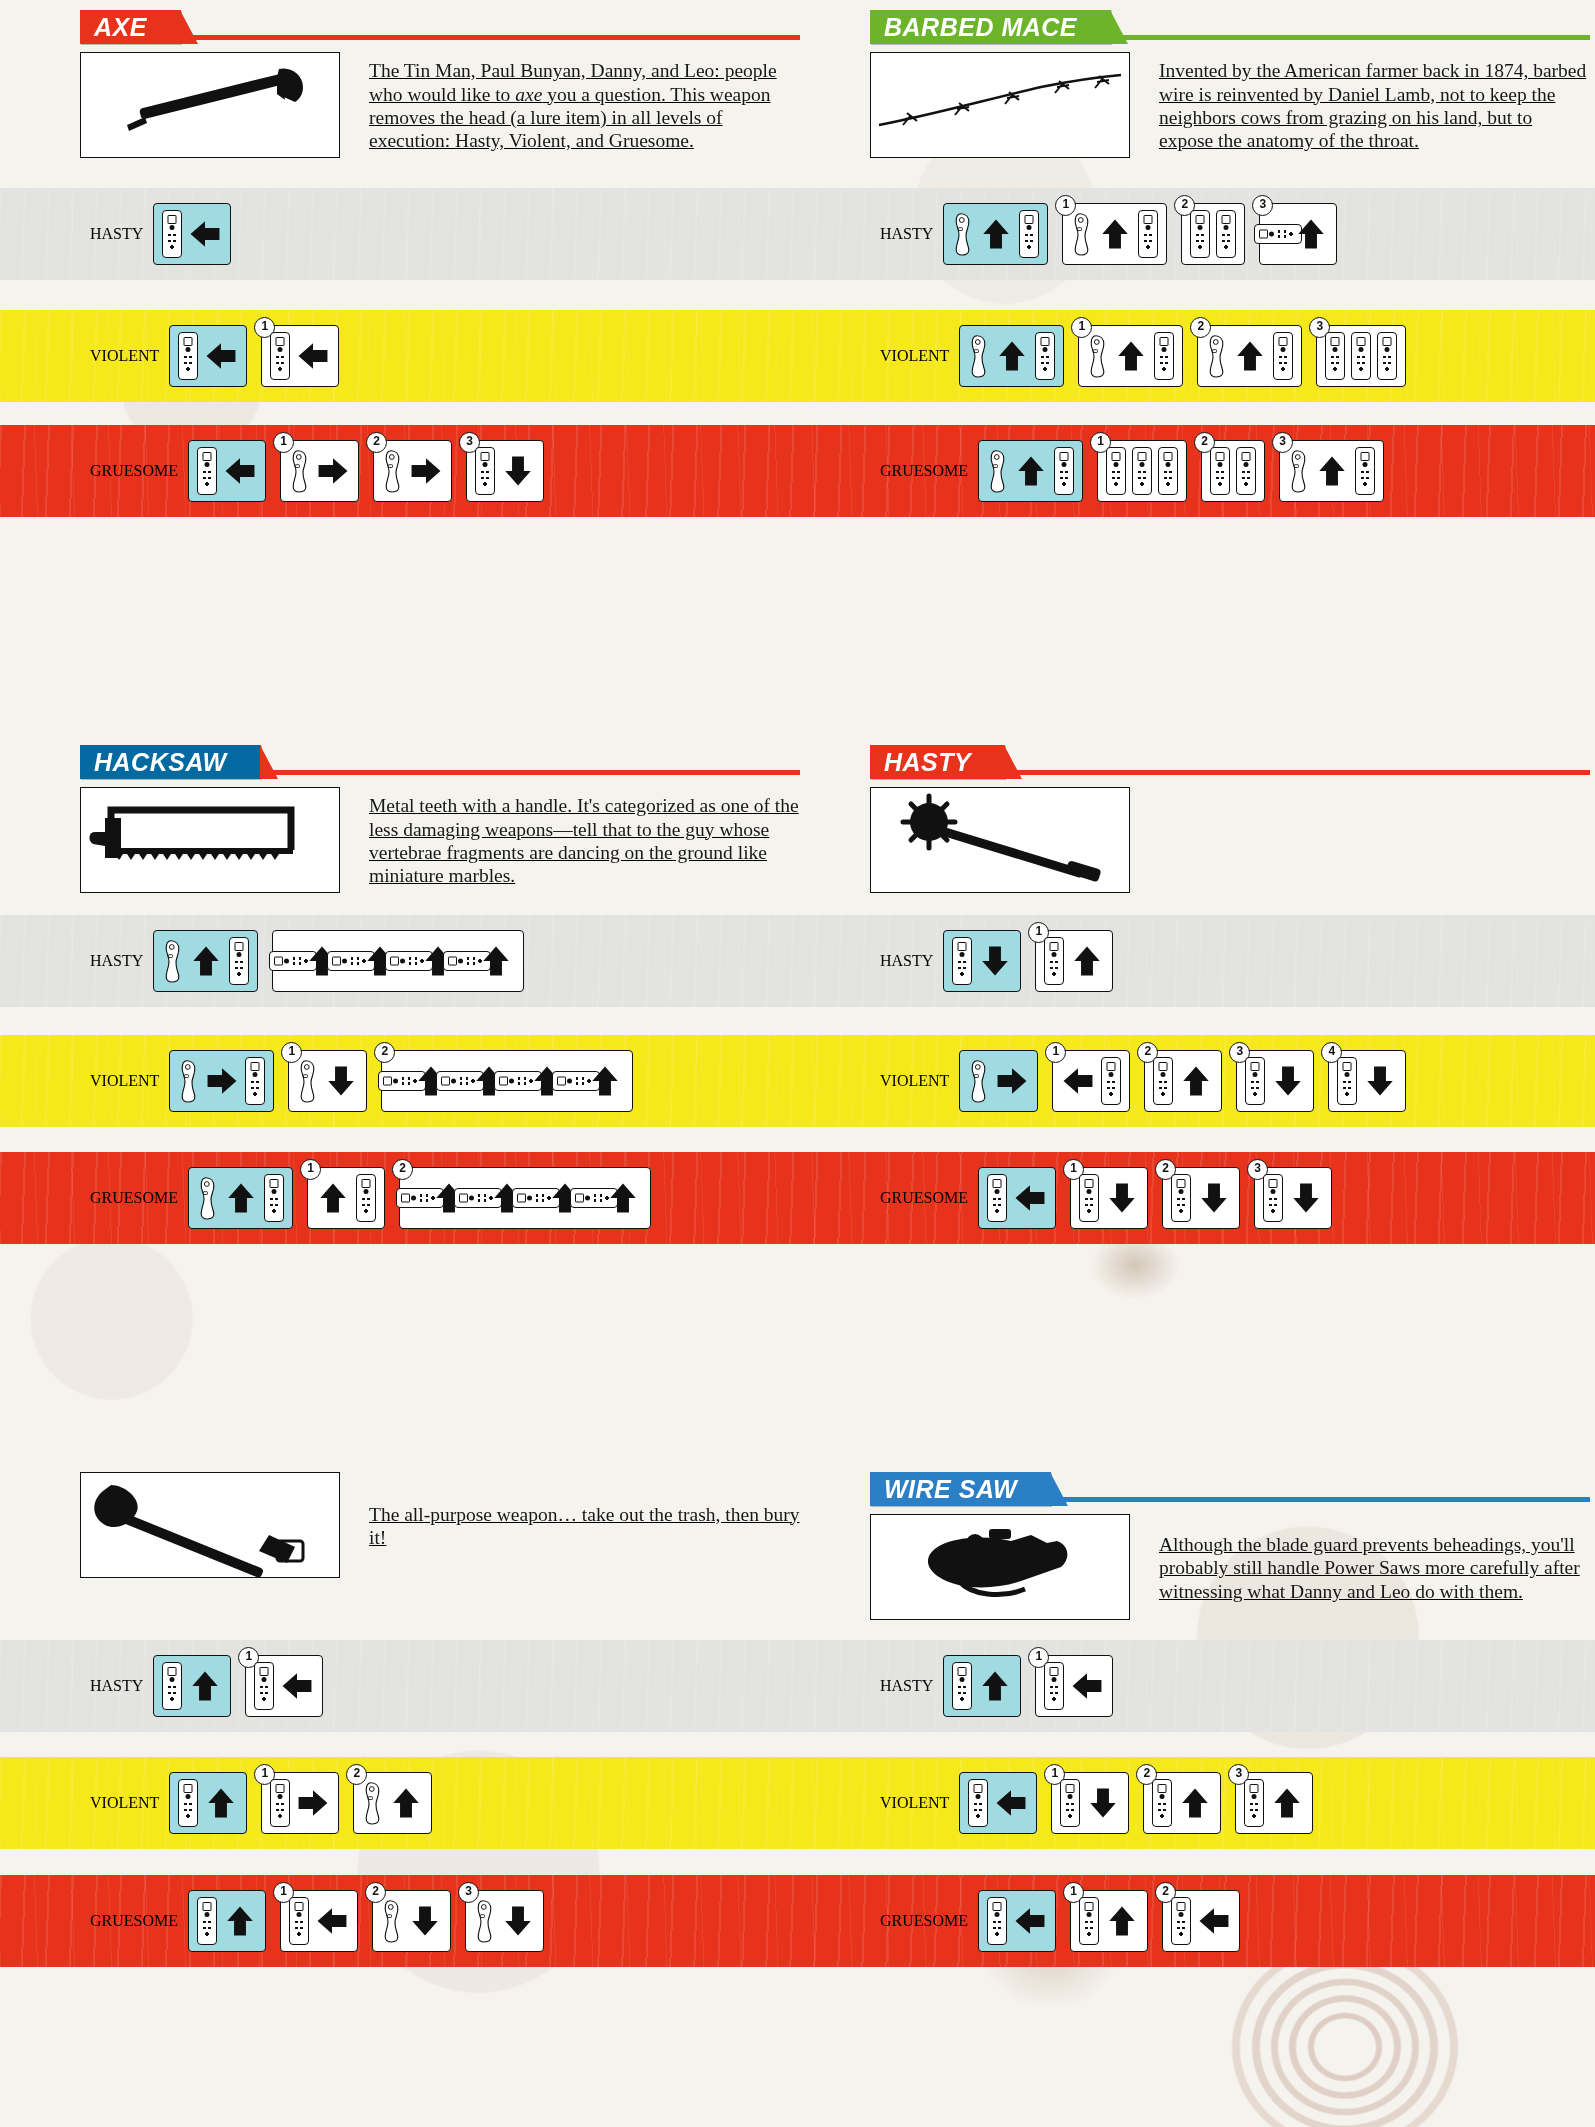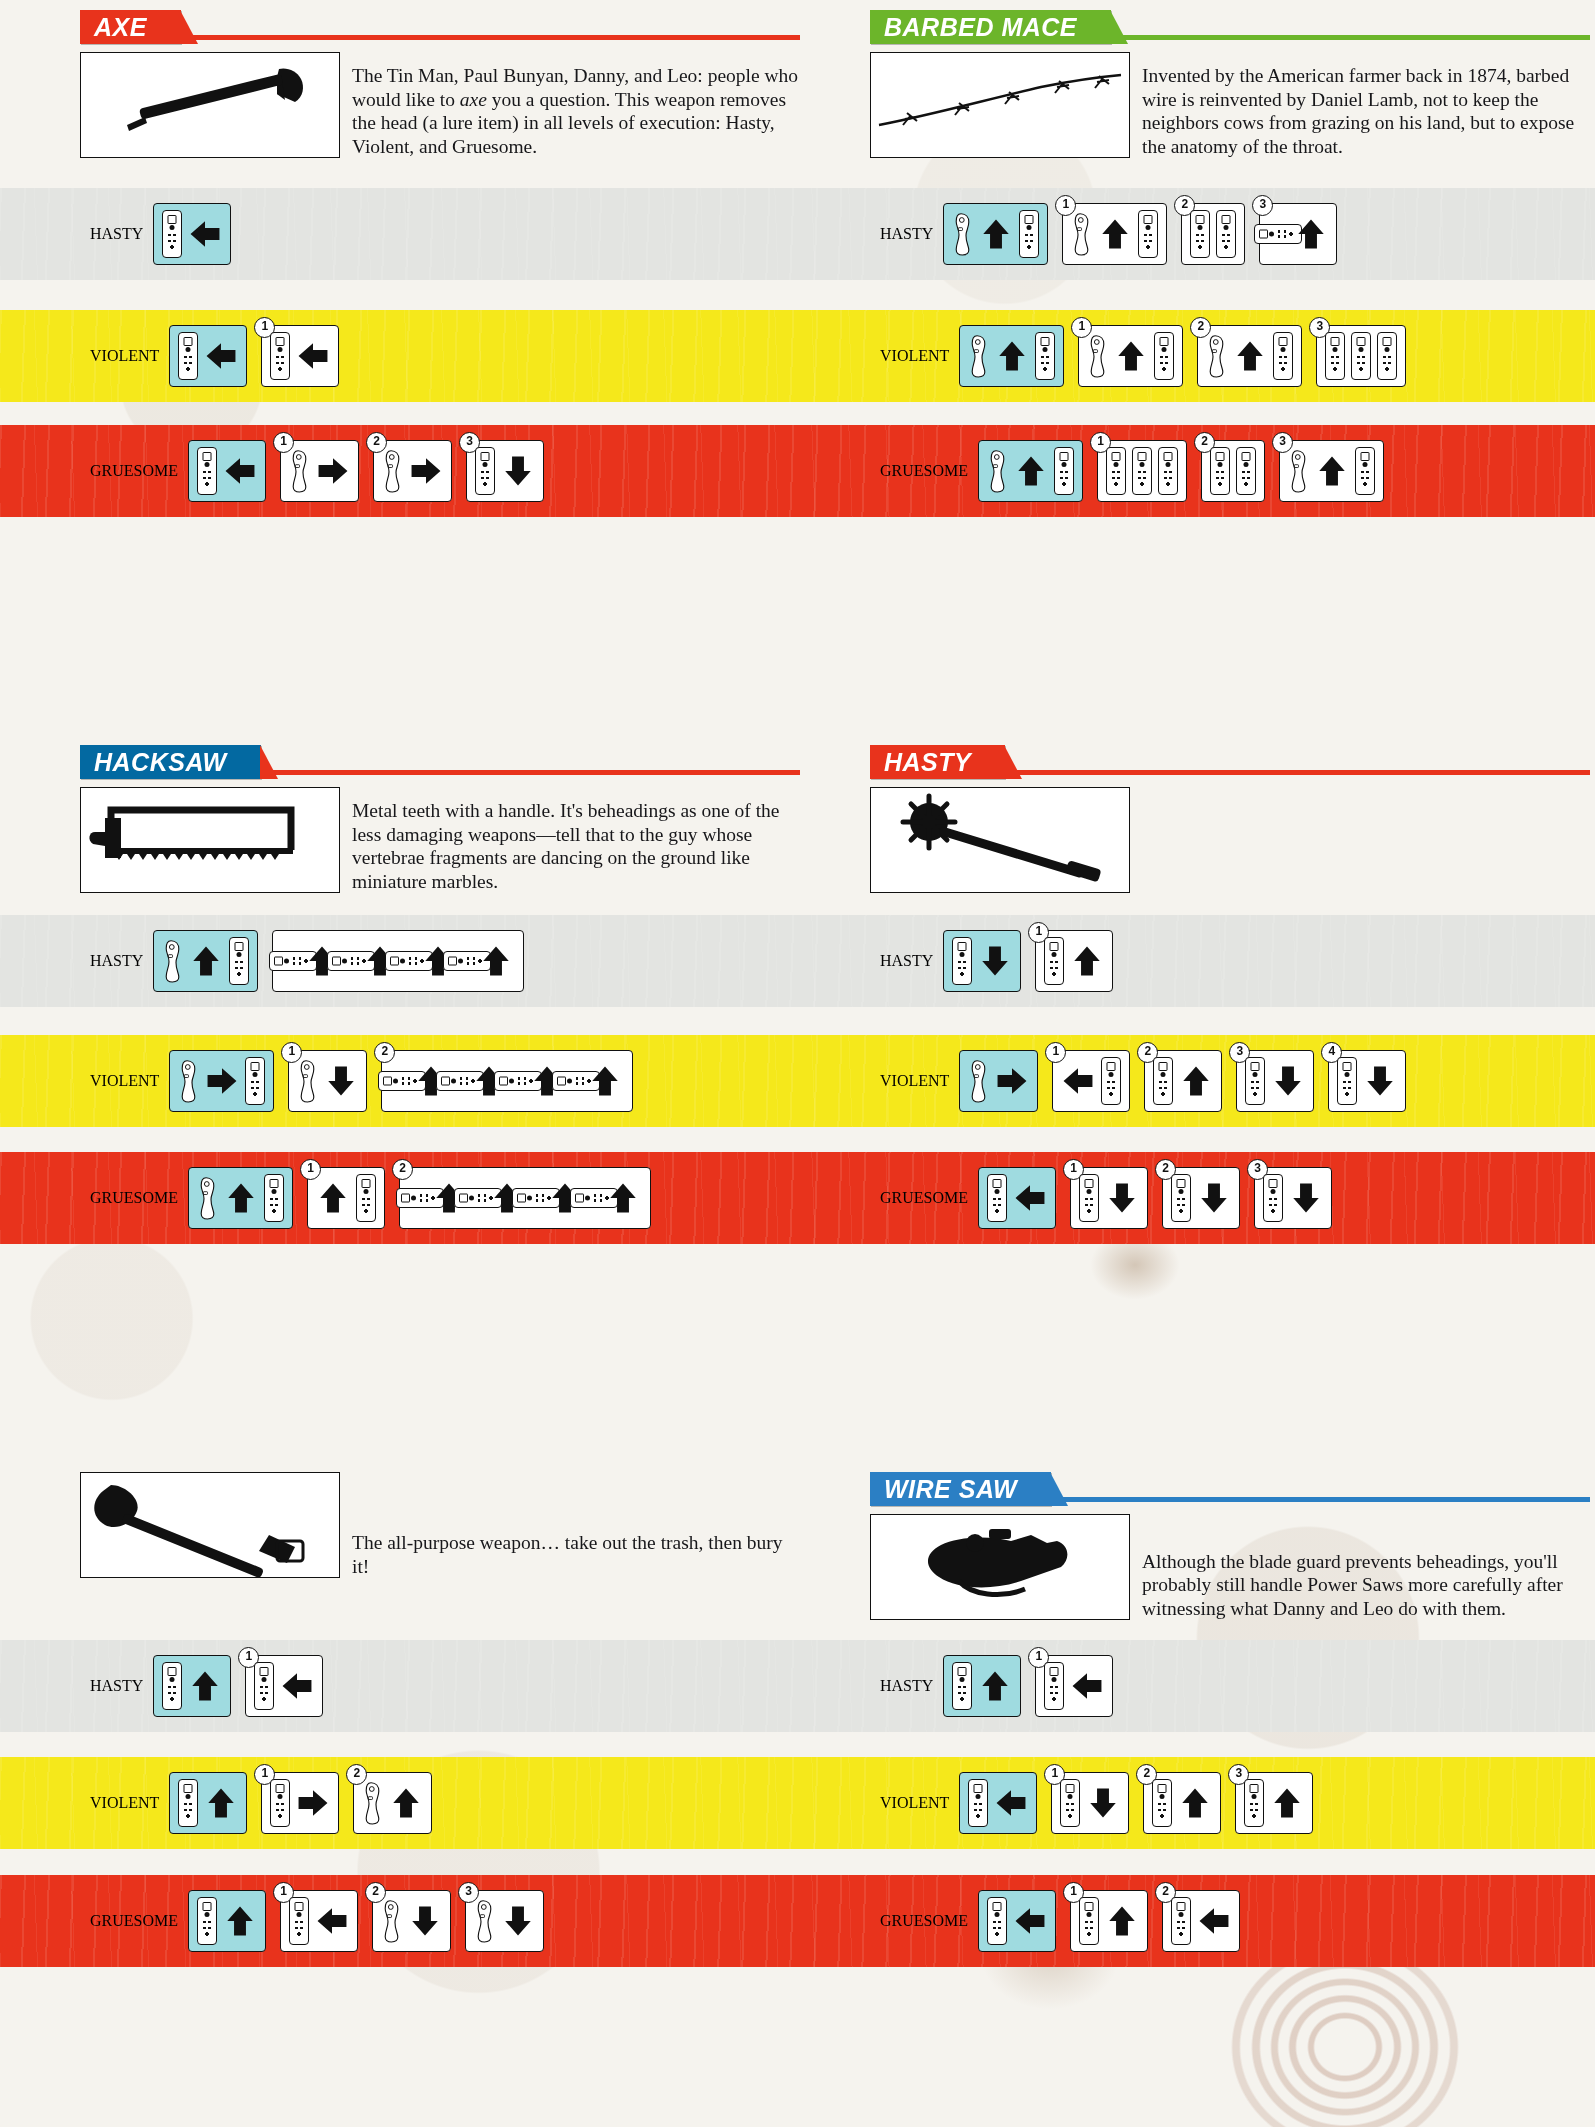--- a/index.html
+++ b/index.html
@@ -54,21 +54,21 @@
   }
   .title-tab:after{
     content:"";position:absolute;right:-17px;top:0;
     border-top:34px solid transparent;
     border-left:18px solid var(--tabcol);
   }
   .title-rule{
     position:absolute;left:0;right:0;top:25px;height:5px;z-index:-1;
   }
 
-  .info-row{display:flex;gap:12px;align-items:flex-end;}
+  .info-row{display:flex;gap:29px;align-items:center;text-decoration:underline;}
   .pic-box{
     width:258px;height:104px;border:1.5px solid #111;background:#fff;
     position:relative;flex:none;overflow:hidden;
   }
   .pic-box svg{position:absolute;left:0;top:0;}
   .desc{
     font-size:19.5px;line-height:1.2;color:#17171a;
     padding-top:2px;
   }
   .desc i{font-style:italic;}
@@ -466,21 +466,21 @@
             <svg width="258" height="104" viewBox="0 0 258 104">
       <path d="M30 32 L30 22 L210 22 L210 62" stroke="#111" stroke-width="7" fill="none"></path>
       <path d="M24 30 L24 70 L40 70 L40 30 Z" fill="#111"></path>
       <path d="M14 44 C8 44 6 52 12 56 L24 58 L24 44 Z" fill="#111"></path>
       <rect x="30" y="60" width="182" height="6" fill="#111"></rect>
       <g fill="#111">
         <path d="M34 66 l4 6 l4 -6 Z M46 66 l4 6 l4 -6 Z M58 66 l4 6 l4 -6 Z M70 66 l4 6 l4 -6 Z M82 66 l4 6 l4 -6 Z M94 66 l4 6 l4 -6 Z M106 66 l4 6 l4 -6 Z M118 66 l4 6 l4 -6 Z M130 66 l4 6 l4 -6 Z M142 66 l4 6 l4 -6 Z M154 66 l4 6 l4 -6 Z M166 66 l4 6 l4 -6 Z M178 66 l4 6 l4 -6 Z M190 66 l4 6 l4 -6 Z"></path>
       </g>
     </svg>
           </div>
-      <div class="desc">Metal teeth with a handle. It's beheadings as one of the less damaging weapons—tell that to the guy whose vertebrae fragments are dancing on the ground like miniature marbles.</div>
+      <div class="desc">Metal teeth with a handle. It's categorized as one of the less damaging weapons—tell that to the guy whose vertebrae fragments are dancing on the ground like miniature marbles.</div>
     </div>
   </div>
       <div class="strip strip-hasty" style="top:915px;">
         <div class="grain"></div>
       </div>
       <div style="position:absolute;left:90px;top:915px;height:92px;display:flex;align-items:center;gap:10px;z-index:3;">
        <span class="lvl-label">HASTY</span>
        <div class="seq">
           <div class="card cyan" style="">
             <span class="nunchuk">

